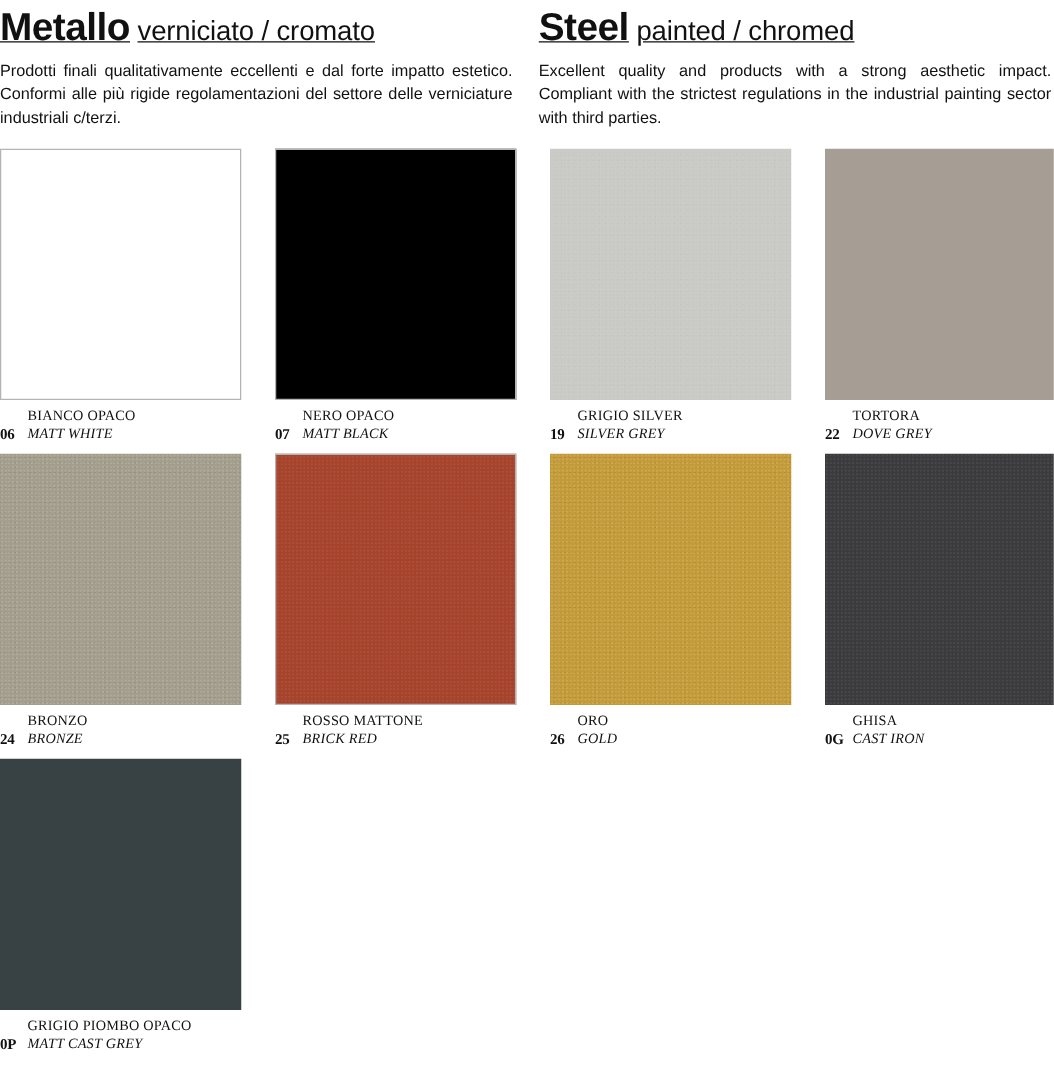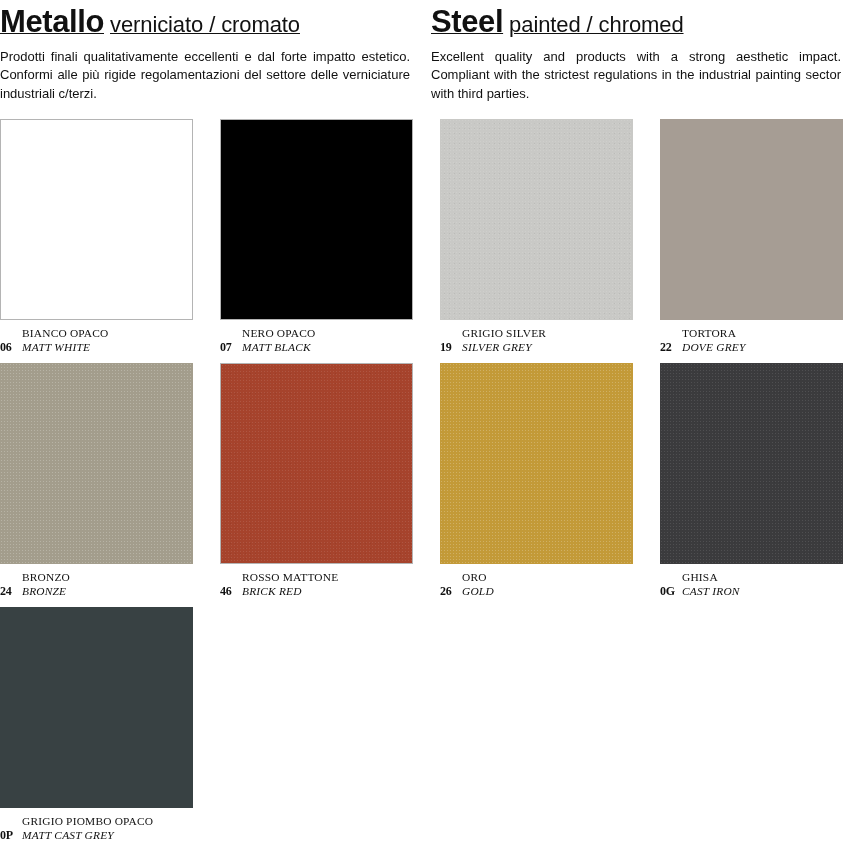--- a/index.html
+++ b/index.html
@@ -219,21 +219,21 @@
           <span class="code">24</span>
           <span class="names">
             <span class="name-it">BRONZO</span>
             <span class="name-en">BRONZE</span>
           </span>
         </div>
       </div>
       <div class="cell">
         <div class="swatch bordered grain-soft" style="background: rgb(166, 67, 44);"></div>
         <div class="caption">
-          <span class="code">46</span>
+          <span class="code">25</span>
           <span class="names">
             <span class="name-it">ROSSO MATTONE</span>
             <span class="name-en">BRICK RED</span>
           </span>
         </div>
       </div>
       <div class="cell">
         <div class="swatch grain" style="background: rgb(195, 154, 56);"></div>
         <div class="caption">
           <span class="code">26</span>

